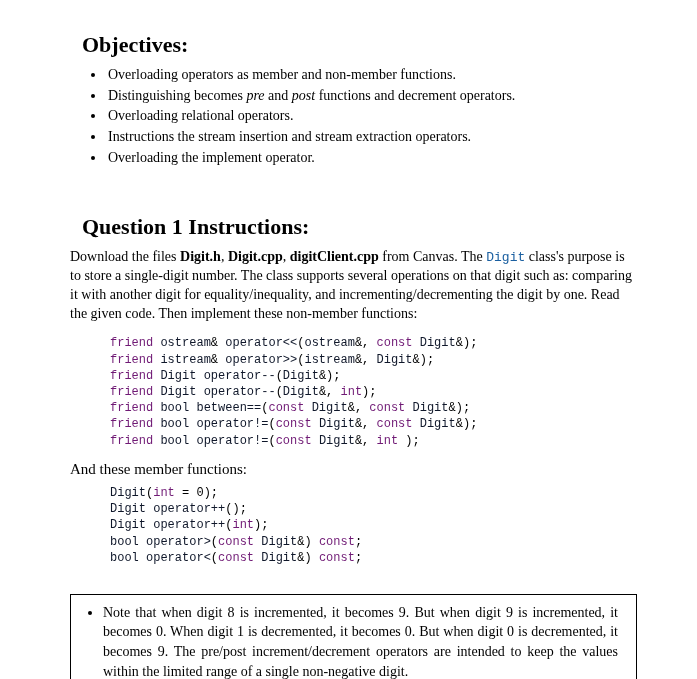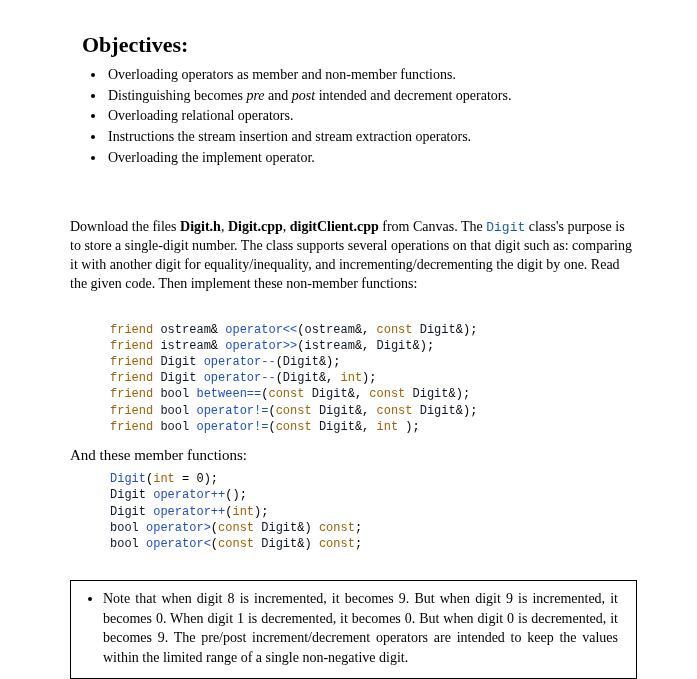--- a/index.html
+++ b/index.html
@@ -30,38 +30,38 @@
     margin: 2px 0 2px 18px;
     padding-left: 2px;
     list-style: disc;
     font-size: 14px;
   }
   .italic { font-style: italic; }
   .section-gap {
     height: 42px;
   }
   .qtext {
-    margin: 6px 0 28px 0;
+    margin: 6px 0 12px 0;
   }
   .bold { font-weight: bold; }
   .codeinline {
     font-family: "Courier New", Courier, monospace;
     color: #1a5fa0;
     font-size: 13px;
   }
   pre.codeblock {
     font-family: "Courier New", Courier, monospace;
     font-size: 12px;
     line-height: 1.35;
     margin: 4px 0 10px 40px;
     white-space: pre;
   }
-  .kw   { color: #a16207; }   
+  .kw   { color: #701a75; }   
   .typ  { color: #0f172a; }   
-  .id   { color: #1d4ed8; }   
+  .id   { color: #0f172a; }   
   .pnc  { color: #000;     }  
   .subhead {
     margin: 10px 0 6px 0;
     font-size: 15px;
   }
   .notebox {
     border: 1px solid #000;
     margin: 28px 0 0 0;
     padding: 8px 18px 10px 14px;
   }
@@ -80,35 +80,36 @@
 <body>
 
 <div class="page">
 
   <h2>Objectives:</h2>
   <ul class="objectives">
     <li>
       <span>Overloading operators as member and non-member functions.</span>
     </li>
     <li>
-      <span>Distinguishing becomes </span><span class="italic">pre</span><span> and </span><span class="italic">post</span><span> intended and decrement operators.</span>
+      <span>Distinguishing becomes </span><span class="italic">pre</span><span> and </span><span class="italic">post</span><span> functions and decrement operators.</span>
     </li>
     <li>
       <span>Overloading relational operators.</span>
     </li>
     <li>
       <span>Instructions the stream insertion and stream extraction operators.</span>
     </li>
     <li>
       <span>Overloading the implement operator.</span>
     </li>
   </ul>
 
   <div class="section-gap"></div>
 
+  <h2>Question 1 Instructions:</h2>
   <div class="qtext">
     <span>Download the files </span><span class="bold">Digit.h</span><span>, </span><span class="bold">Digit.cpp</span><span>, </span><span class="bold">digitClient.cpp</span><span> from Canvas.  The </span><span class="codeinline">Digit</span><span> class's purpose is to store a single-digit number.  The class supports several operations on that digit such as: comparing it with another digit for equality/inequality, and incrementing/decrementing the digit by one.  Read the given code.  Then implement these non-member functions:</span>
   </div>
 
   <pre class="codeblock" id="nonmember-block"><span class="kw">friend</span> <span class="typ">ostream</span><span class="pnc">&amp;</span> <span class="id">operator&lt;&lt;</span><span class="pnc">(</span><span class="typ">ostream</span><span class="pnc">&amp;,</span> <span class="kw">const</span> <span class="typ">Digit</span><span class="pnc">&amp;);</span>
 <span class="kw">friend</span> <span class="typ">istream</span><span class="pnc">&amp;</span> <span class="id">operator&gt;&gt;</span><span class="pnc">(</span><span class="typ">istream</span><span class="pnc">&amp;,</span> <span class="typ">Digit</span><span class="pnc">&amp;);</span>
 <span class="kw">friend</span> <span class="typ">Digit</span> <span class="id">operator--</span><span class="pnc">(</span><span class="typ">Digit</span><span class="pnc">&amp;);</span> 
 <span class="kw">friend</span> <span class="typ">Digit</span> <span class="id">operator--</span><span class="pnc">(</span><span class="typ">Digit</span><span class="pnc">&amp;,</span> <span class="kw">int</span><span class="pnc">);</span>
 <span class="kw">friend</span> <span class="typ">bool</span> <span class="id">between==</span><span class="pnc">(</span><span class="kw">const</span> <span class="typ">Digit</span><span class="pnc">&amp;,</span> <span class="kw">const</span> <span class="typ">Digit</span><span class="pnc">&amp;);</span>
 <span class="kw">friend</span> <span class="typ">bool</span> <span class="id">operator!=</span><span class="pnc">(</span><span class="kw">const</span> <span class="typ">Digit</span><span class="pnc">&amp;,</span> <span class="kw">const</span> <span class="typ">Digit</span><span class="pnc">&amp;);</span>

